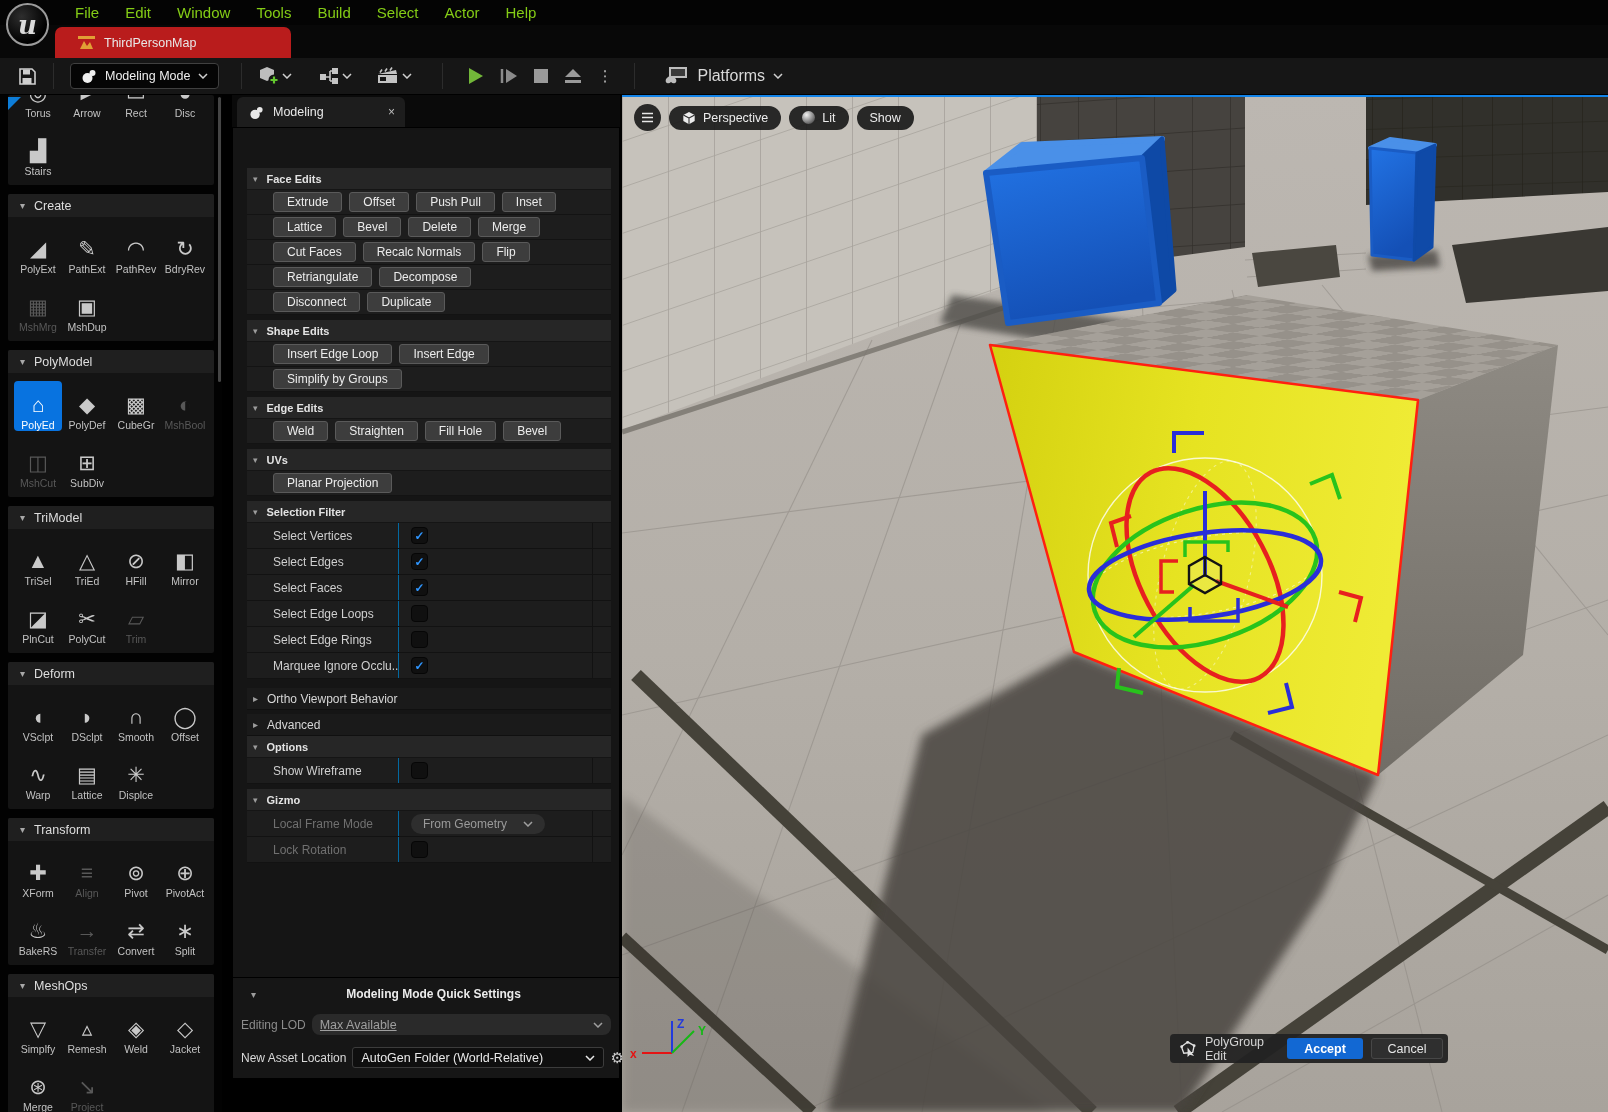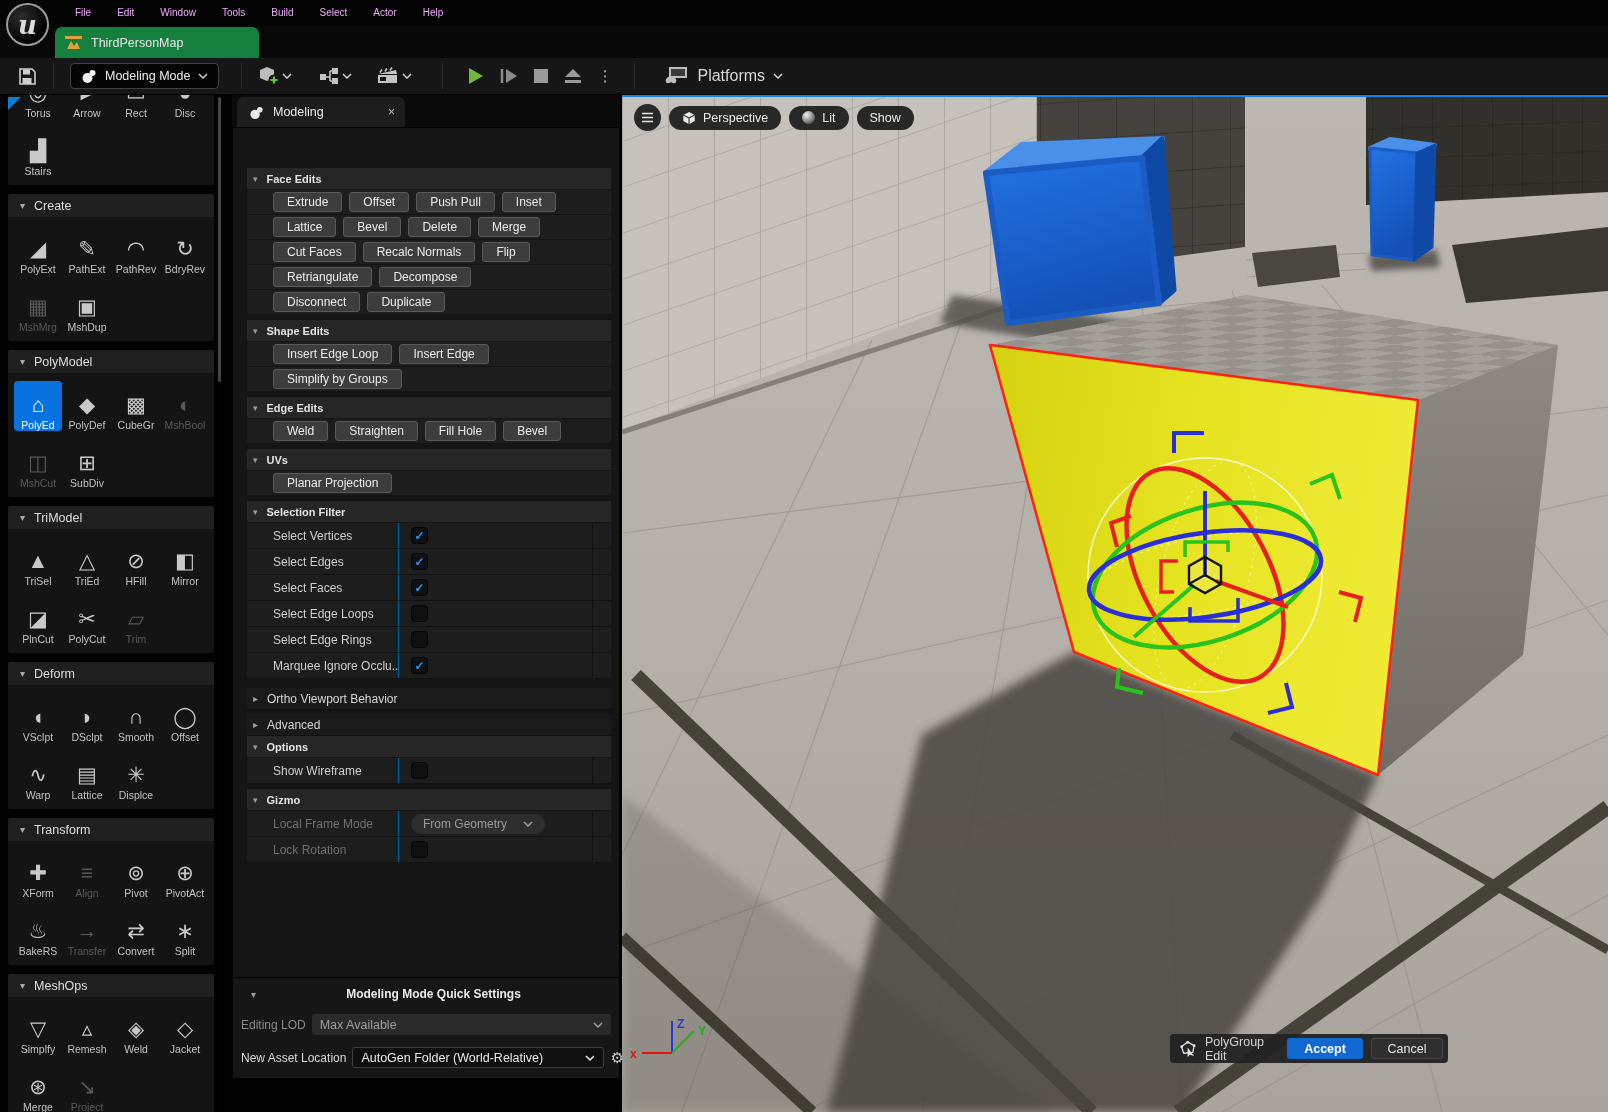--- a/index.html
+++ b/index.html
@@ -3,28 +3,28 @@
 <meta charset="utf-8">
 <style>
   * { margin:0; padding:0; box-sizing:border-box; }
   html,body { width:1608px; height:1112px; background:#000; overflow:hidden;
     font-family:"Liberation Sans", sans-serif; -webkit-font-smoothing:antialiased; }
   .app { position:relative; width:1608px; height:1112px; background:#050505; }
 
   
   .menubar { position:absolute; left:0; top:0; width:100%; height:25px; background:#040404; }
   .menus { position:absolute; left:64px; top:0; height:25px; display:flex; align-items:center; gap:4px; }
-  .menu-item { color:#f0abfc; font-size:10px; padding:2px 11px; border-radius:3px; cursor:default; }
+  .menu-item { color:#84cc16; font-size:15px; padding:2px 11px; border-radius:3px; cursor:default; }
   .logo { position:absolute; left:6px; top:3px; width:43px; height:43px; border-radius:50%;
     border:2px solid #9b9b9b; background:radial-gradient(circle at 35% 30%, #2e2e2e, #000 70%);
     color:#dcdcdc; font-family:"DejaVu Serif", serif; font-style:italic; font-weight:bold;
     font-size:26px; display:flex; align-items:center; justify-content:center; z-index:5; }
   .tabrow { position:absolute; left:0; top:25px; width:100%; height:33px; background:#080808; }
-  .level-tab { position:absolute; left:55px; top:2px; width:204px; height:31px; background:#15803d;
-    border-radius:7px 7px 0 0; display:flex; align-items:center; padding-left:10px; gap:9px; }
+  .level-tab { position:absolute; left:55px; top:2px; width:236px; height:31px; background:#b91c1c;
+    border-radius:7px 7px 0 0; display:flex; align-items:center; padding-left:23px; gap:9px; }
   .level-tab span.lbl { color:#e8e8e8; font-size:12.5px; }
   .toolbar { position:absolute; left:0; top:58px; width:100%; height:37px; background:#161616;
     display:flex; align-items:center; border-bottom:1px solid #000; }
   .tb-sep { width:1px; height:26px; background:#2c2c2c; margin:0 10px; }
   .icon-btn { display:flex; align-items:center; justify-content:center; padding:4px 6px; border-radius:4px; }
   .mode-pill { display:flex; align-items:center; gap:8px; height:26px; background:#050505;
     border:1px solid #404040; border-radius:4px; padding:0 10px; color:#efefef; font-size:12.5px; }
   .chev svg { display:block; }
   .playgrp { display:flex; align-items:center; gap:14px; padding:0 12px; }
   .tb-label { color:#d9d9d9; font-size:16px; }
@@ -91,21 +91,21 @@
     border-top:1px solid #000; padding:6px 8px 8px 8px; }
   .quick-h { display:flex; align-items:center; height:20px; }
   .quick-h .tri { color:#9d9d9d; font-size:10px; margin-left:10px; }
   .quick-h .qt { flex:1; text-align:center; color:#ebebeb; font-size:12px; font-weight:bold; }
   .quick-row { display:flex; align-items:center; height:25px; margin-top:8px; gap:6px; }
   .ql { font-size:12px; color:#8b8b8b; white-space:nowrap; }
   .ql.lit { color:#dadada; }
   .dd { flex:1; height:21px; display:flex; align-items:center; padding:0 8px; gap:8px;
     font-size:12.5px; }
   .dd .v { flex:1; white-space:nowrap; overflow:hidden; }
-  .dd.gray { background:#2a2a2a; border-radius:3px; color:#9f9f9f; }
+  .dd.gray { background:#2a2a2a; border-radius:8px; color:#9f9f9f;text-decoration:underline; }
   .dd.dark { background:#0f0f0f; border:1px solid #3c3c3c; border-radius:3px; color:#e9e9e9; flex:0 0 252px; }
   .gear { color:#c8c8c8; font-size:15px; }
 
   
   .viewport { position:absolute; left:622px; top:0; width:986px; height:1017px; background:#8a8680; }
   .vp-topline { position:absolute; left:0; top:0; width:100%; height:2px; background:#1283e8; z-index:6; }
   .vp-pills { position:absolute; left:12px; top:9px; display:flex; align-items:center; gap:8px; z-index:6; }
   .burger { width:27px; height:27px; border-radius:50%; background:rgba(18,18,18,.88);
     display:flex; align-items:center; justify-content:center; }
   .pill { height:24px; border-radius:13px; background:rgba(18,18,18,.88); color:#ececec;

